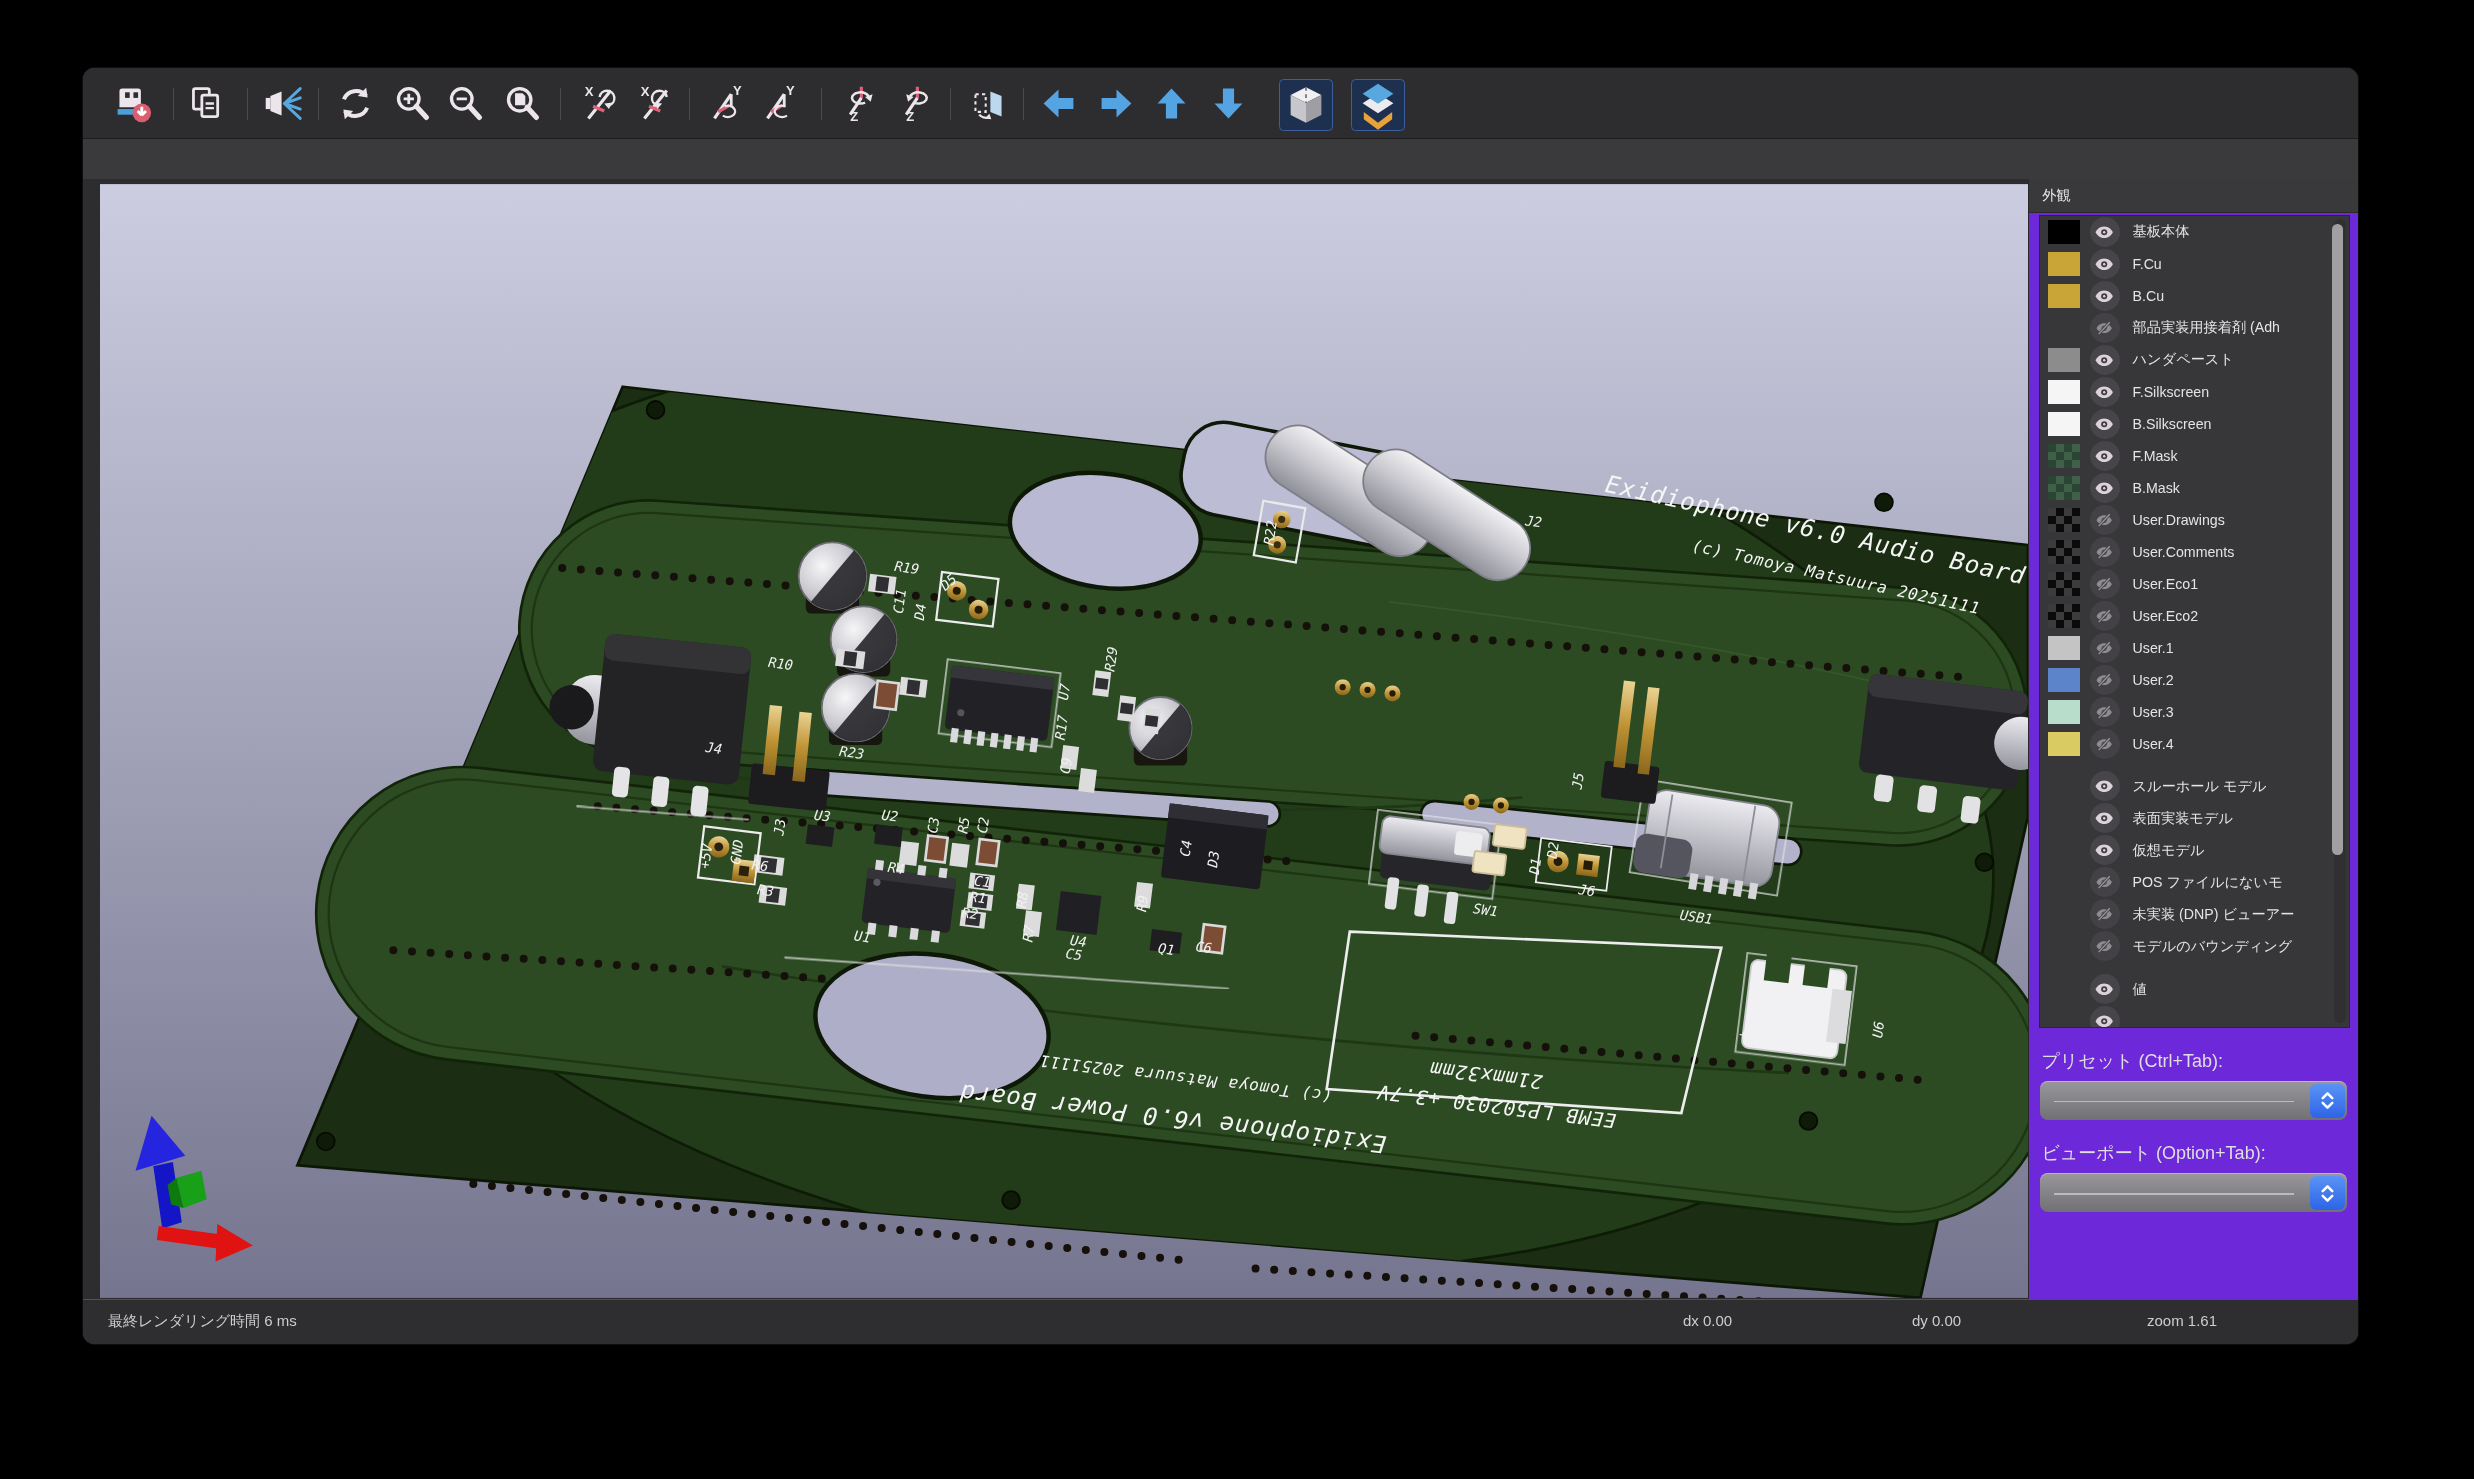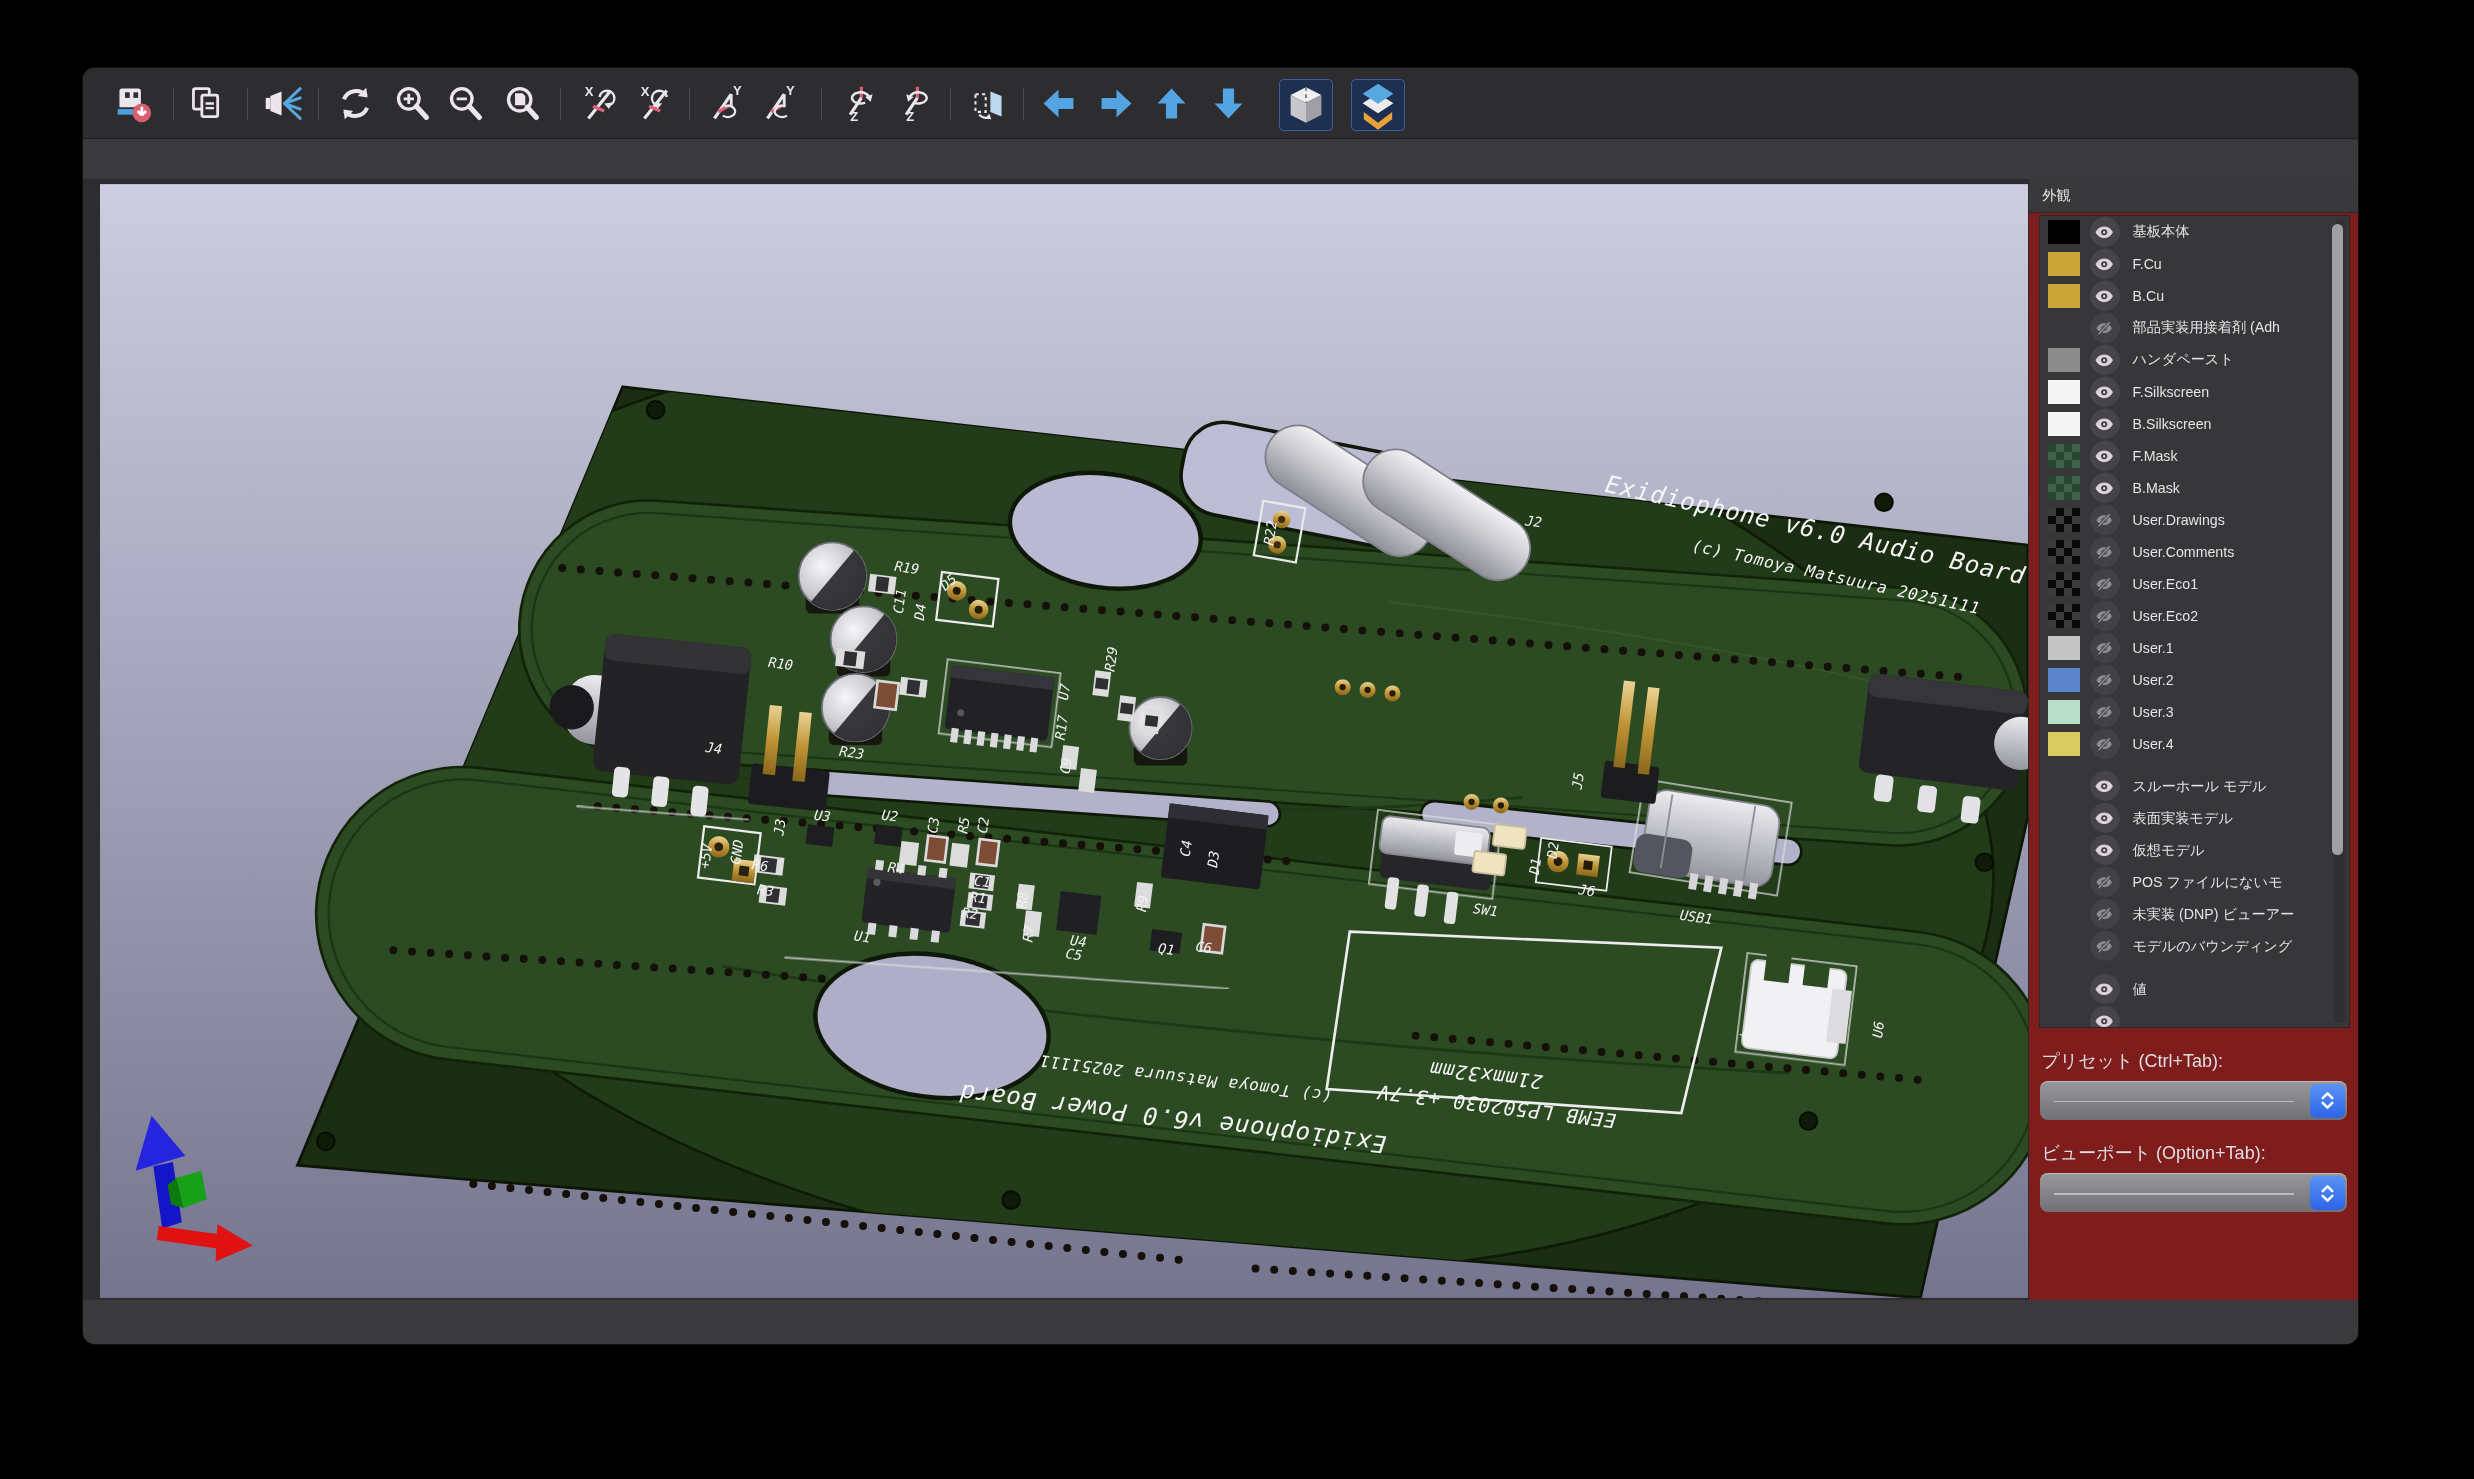--- a/index.html
+++ b/index.html
@@ -18,21 +18,21 @@
   .tool{position:absolute;top:14.2px;width:43px;height:43px;display:flex;align-items:center;justify-content:center;}
   .tool svg{width:41px;height:41px;}
   .tool-btn{position:absolute;top:10.7px;width:52px;height:50px;border-radius:4.4px;display:flex;align-items:center;justify-content:center;}
   .tool-btn.active{background:#1e3050;border:1.8px solid #3d5f9f;}
   .sep{position:absolute;top:19.6px;width:0.9px;height:32px;background:#4b4b4e;}
   
   .content{position:absolute;top:111px;left:0;right:0;bottom:44px;background:#2d2d2f;display:flex;}
   .viewport{position:relative;margin:5.3px 0 0 17px;width:1928px;height:1114px;}
   .viewport svg{display:block;}
   
-  .sidebar{width:329px;background:#7f1d1d;border-left:0.9px solid #29292b;display:flex;flex-direction:column;}
+  .sidebar{width:329px;background:#6d28d9;border-left:0.9px solid #29292b;display:flex;flex-direction:column;}
   .side-header{height:33px;line-height:33px;padding-left:13.3px;color:#ececee;font-size:14.2px;
     background:#39393b;border-bottom:0.9px solid #2a2a2c;}
   .layers-panel{position:relative;margin:1.8px 8px 0 9.8px;height:811px;background:#37373a;
     border:0.9px solid #29292b;overflow:hidden;}
   .layer-row{height:32px;display:flex;align-items:center;padding-left:8px;}
   .row-spacer{height:10.7px;}
   .swatch{width:32px;height:24px;flex:none;}
   .eye-btn{width:30px;height:30px;flex:none;margin-left:9.8px;border-radius:50%;background:#474549;
     display:flex;align-items:center;justify-content:center;}
   .eye-btn.off{background:#434146;}
@@ -919,14 +919,20 @@
         <span></span>
         <div class="stepper">
           <svg viewBox="0 0 24 26">
               <path d="M7 10.5 L12 5.5 L17 10.5 M7 15.5 L12 20.5 L17 15.5" stroke="#fff" stroke-width="2.6" fill="none" stroke-linecap="round" stroke-linejoin="round"></path>
             </svg>
         </div>
       </div>
     </div>
   </div>
 
+  <div class="statusbar">
+    <span style="left:25px">最終レンダリング時間 6 ms</span>
+    <span style="left:1600px">dx 0.00</span>
+    <span style="left:1829px">dy 0.00</span>
+    <span style="left:2064px">zoom 1.61</span>
+  </div>
 </div>
 
 
 </body></html>

